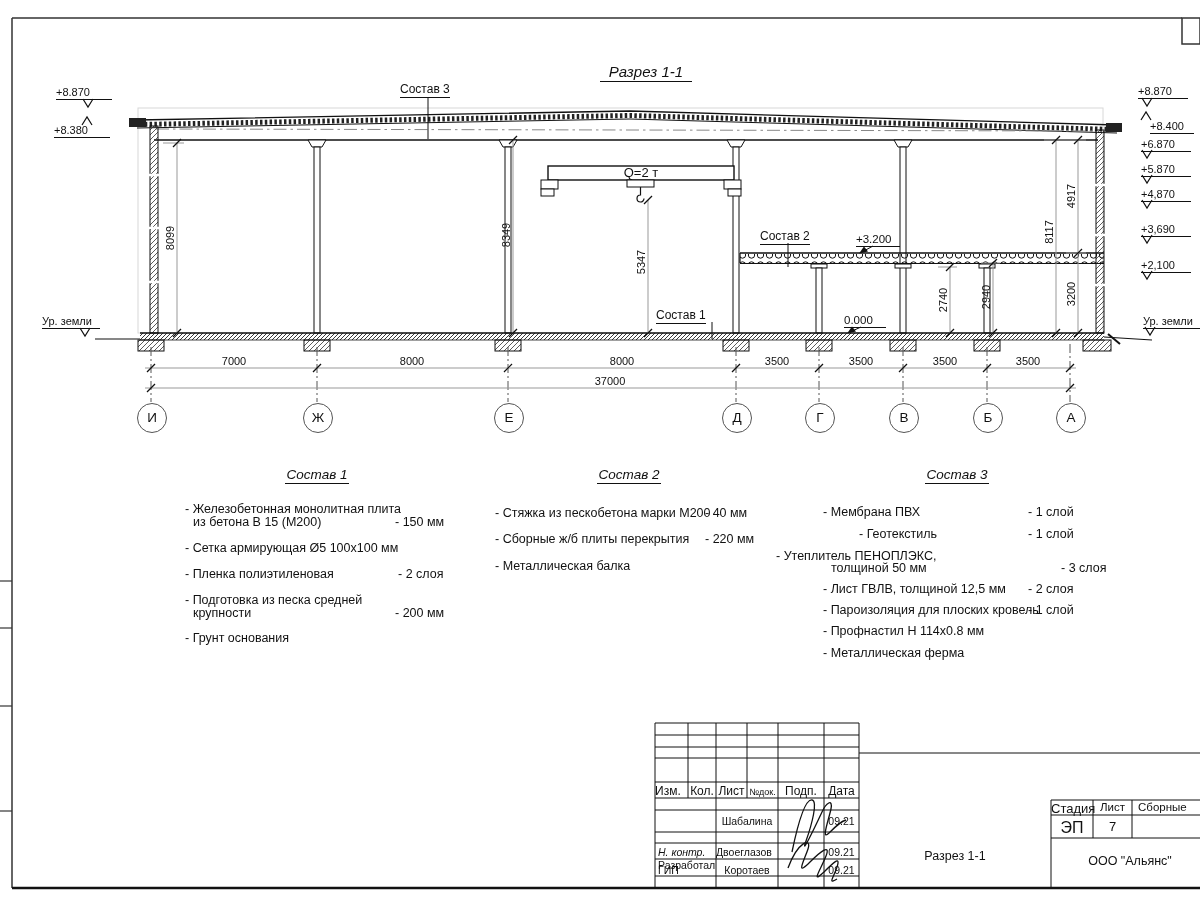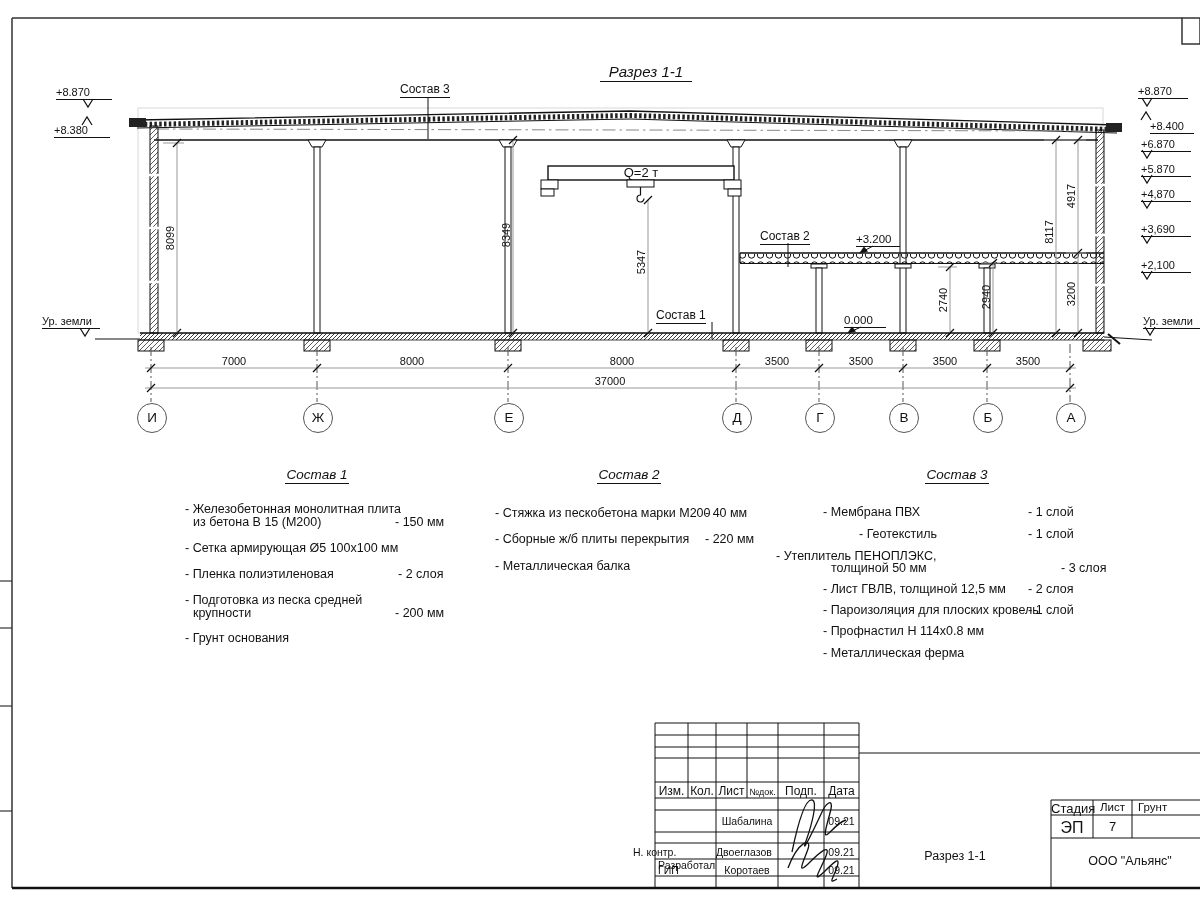--- a/index.html
+++ b/index.html
@@ -330,38 +330,38 @@
   <span class="li" style="left:776px;top:549px;">- Утеплитель ПЕНОПЛЭКС,</span>
   <span class="li" style="left:831px;top:561px;">толщиной 50 мм</span>
   <span class="li" style="left:1028px;top:561px;margin-left:33px;">- 3 слоя</span>
   <span class="li" style="left:823px;top:582px;">- Лист ГВЛВ, толщиной 12,5 мм</span>
   <span class="li" style="left:1028px;top:582px;">- 2 слоя</span>
   <span class="li" style="left:823px;top:603px;">- Пароизоляция для плоских кровель</span>
   <span class="li" style="left:1028px;top:603px;">- 1 слой</span>
   <span class="li" style="left:823px;top:624px;">- Профнастил Н 114х0.8 мм</span>
   <span class="li" style="left:823px;top:646px;">- Металлическая ферма</span>
 
-  <span class="tb ctr" style="left:655px;width:33px;top:784px;">Изм.</span>
+  <span class="tb ctr" style="left:655px;width:14px;top:784px;">Изм.</span>
   <span class="tb ctr" style="left:688px;width:28px;top:784px;">Кол.</span>
   <span class="tb ctr" style="left:716px;width:31px;top:784px;">Лист</span>
   <span class="tb ctr" style="left:747px;width:31px;top:787px;font-size:9px;text-align:center;">№док.</span>
   <span class="tb ctr" style="left:778px;width:46px;top:784px;">Подп.</span>
   <span class="tb ctr" style="left:824px;width:35px;top:784px;">Дата</span>
 
   <span class="tbs" style="left:658px;top:815px;margin-top:44px;">Разработал</span>
   <span class="tbs ctr" style="left:716px;width:62px;top:815px;">Шабалина</span>
   <span class="tbs ctr" style="left:824px;width:35px;top:815px;">09.21</span>
-  <span class="tbs" style="left:633px;top:846px;">Н. контр.</span>
+  <span class="tbs" style="left:658px;top:846px;font-style:italic;">Н. контр.</span>
   <span class="tbs ctr" style="left:716px;width:52px;top:846px;">Двоеглазов</span>
   <span class="tbs ctr" style="left:824px;width:35px;top:846px;">09.21</span>
   <span class="tbs" style="left:658px;top:864px;">ГИП</span>
   <span class="tbs ctr" style="left:716px;width:62px;top:864px;">Коротаев</span>
   <span class="tbs ctr" style="left:824px;width:35px;top:864px;">09.21</span>
 
   <span class="tb ctr" style="left:1051px;width:42px;top:801px;font-size:13px;">Стадия</span>
   <span class="tb ctr" style="left:1093px;width:39px;top:801px;font-size:11.5px;">Лист</span>
-  <span class="tb" style="left:1138px;top:801px;font-size:11.5px;">Грунт</span>
+  <span class="tb" style="left:1138px;top:801px;font-size:11.5px;">Сборные</span>
   <span class="tb ctr" style="left:1051px;width:42px;top:819px;font-size:16px;">ЭП</span>
   <span class="tb ctr" style="left:1093px;width:39px;top:819px;font-size:13px;">7</span>
   <span class="tb ctr" style="left:880px;width:150px;top:849px;font-size:12.5px;">Разрез 1-1</span>
   <span class="tb ctr" style="left:1060px;width:140px;top:854px;font-size:12.5px;">ООО "Альянс"</span>
 
 </div>
 
 </body></html>

